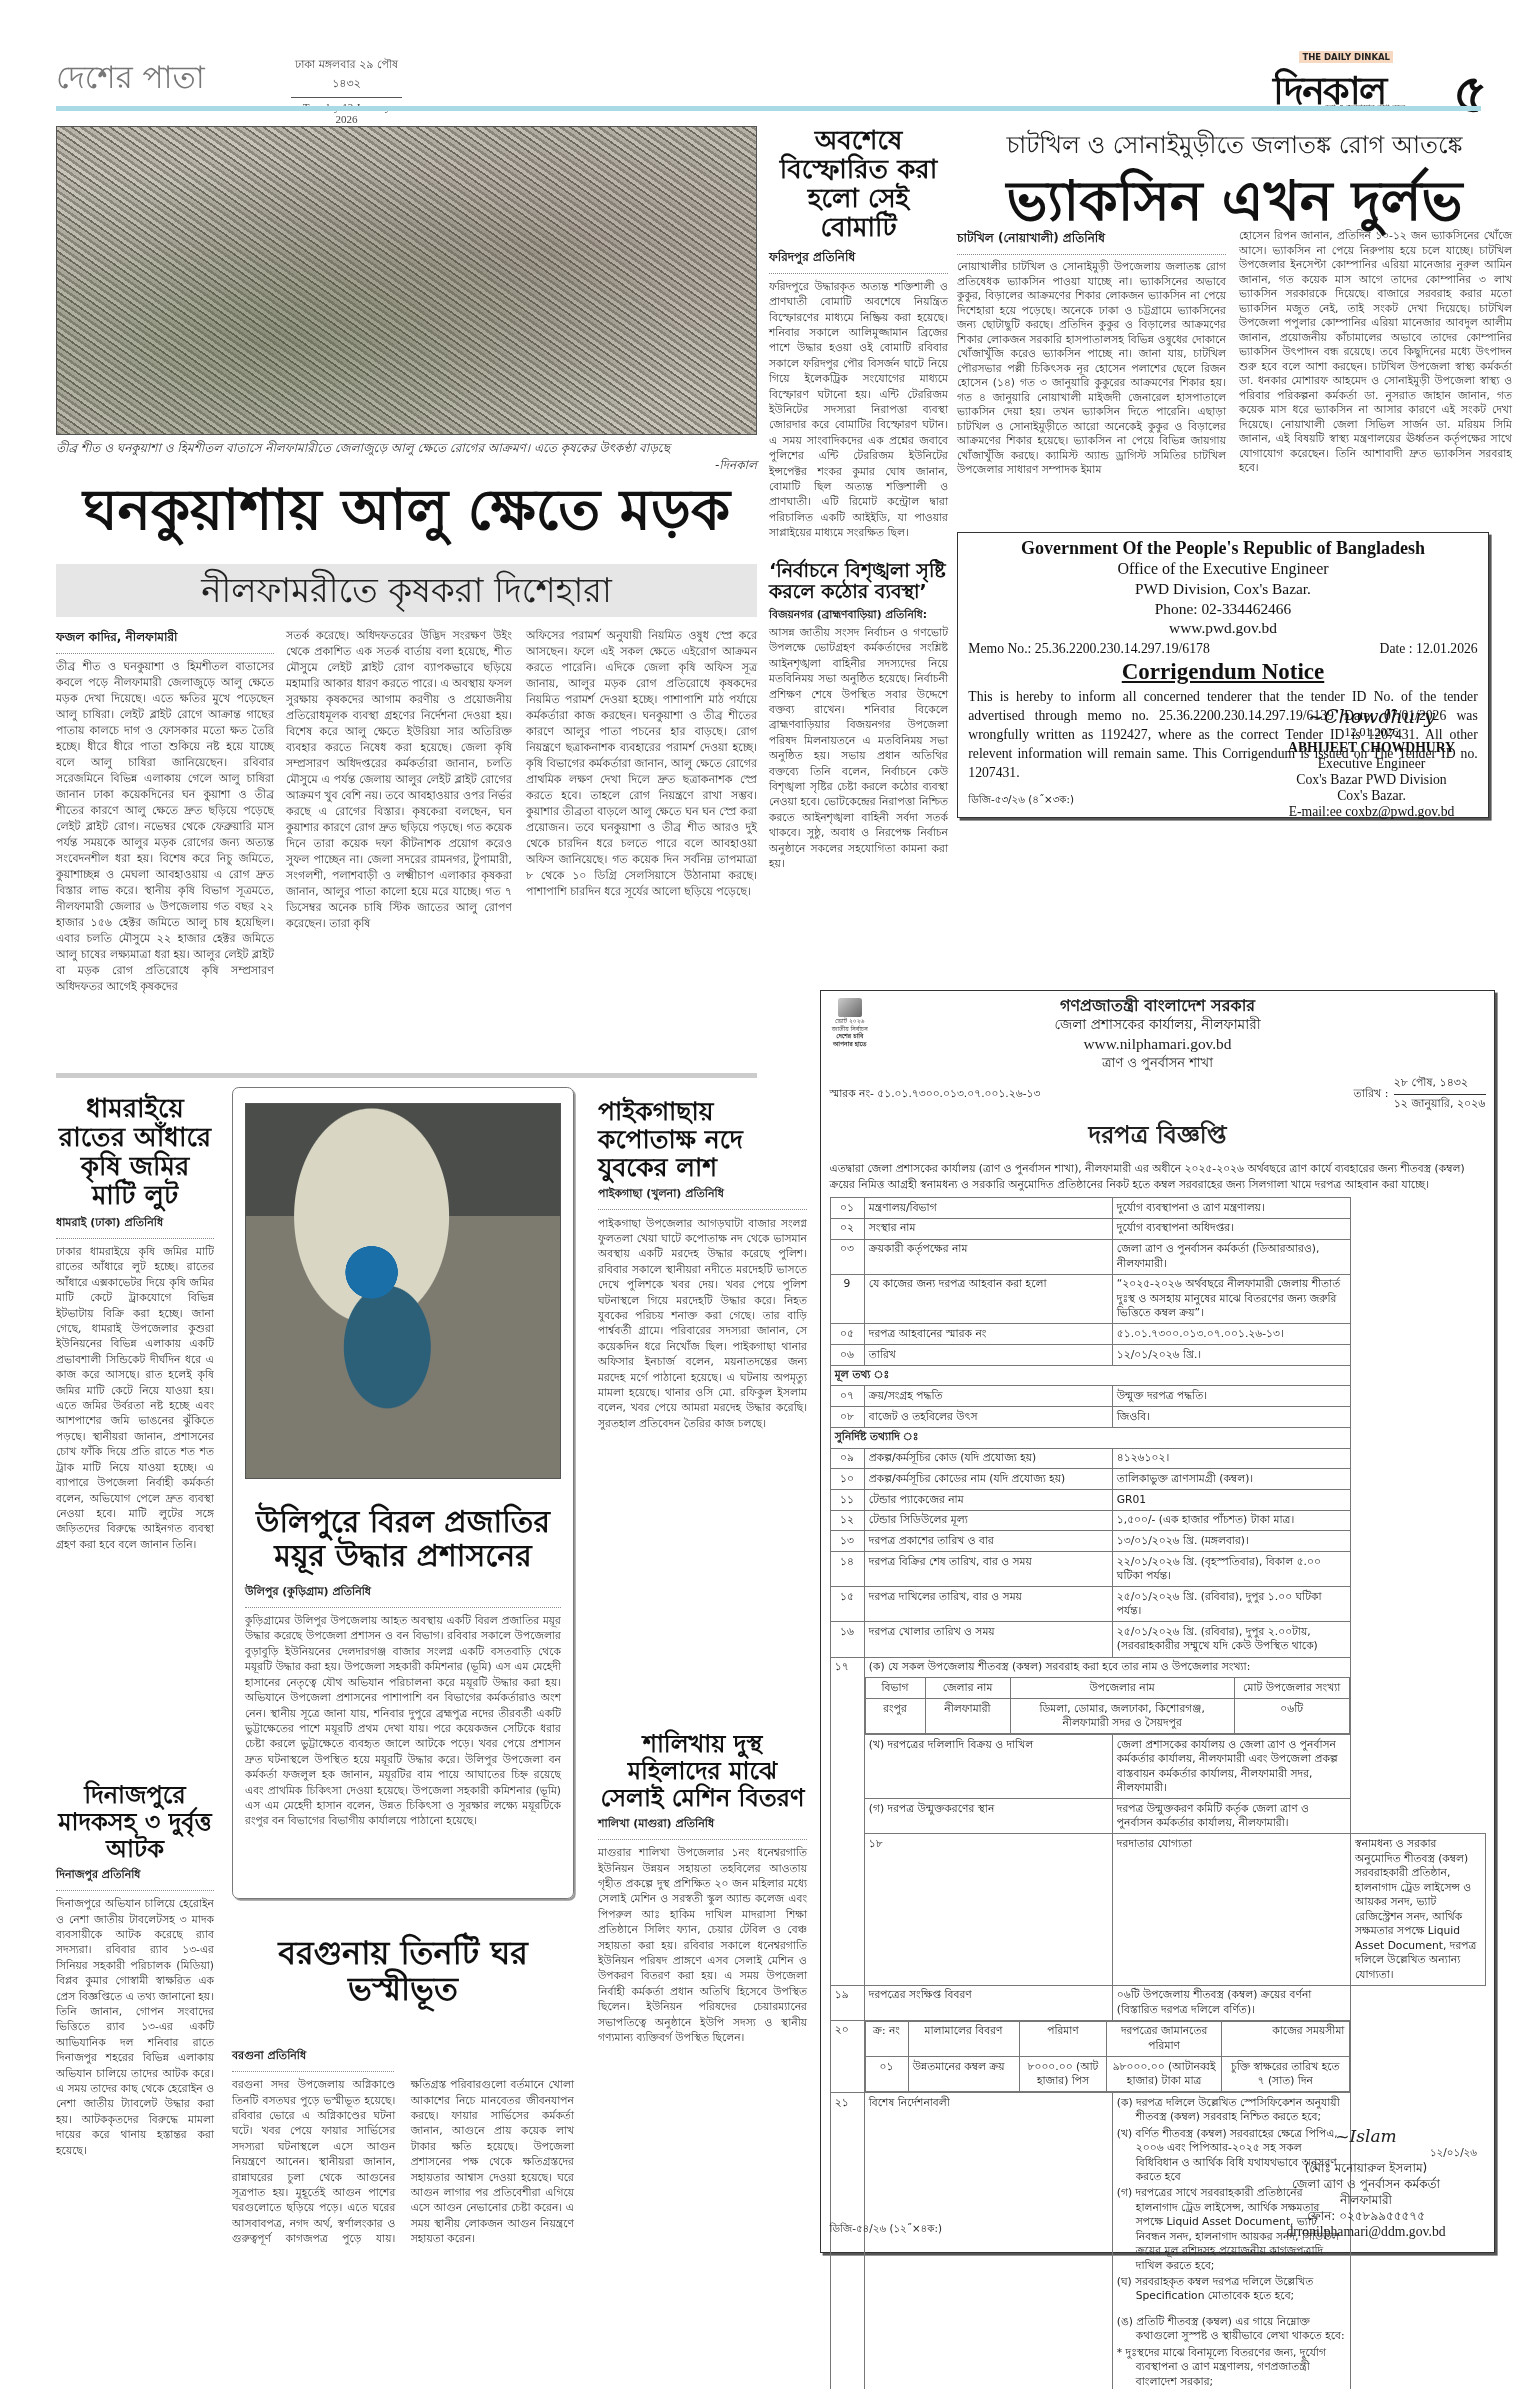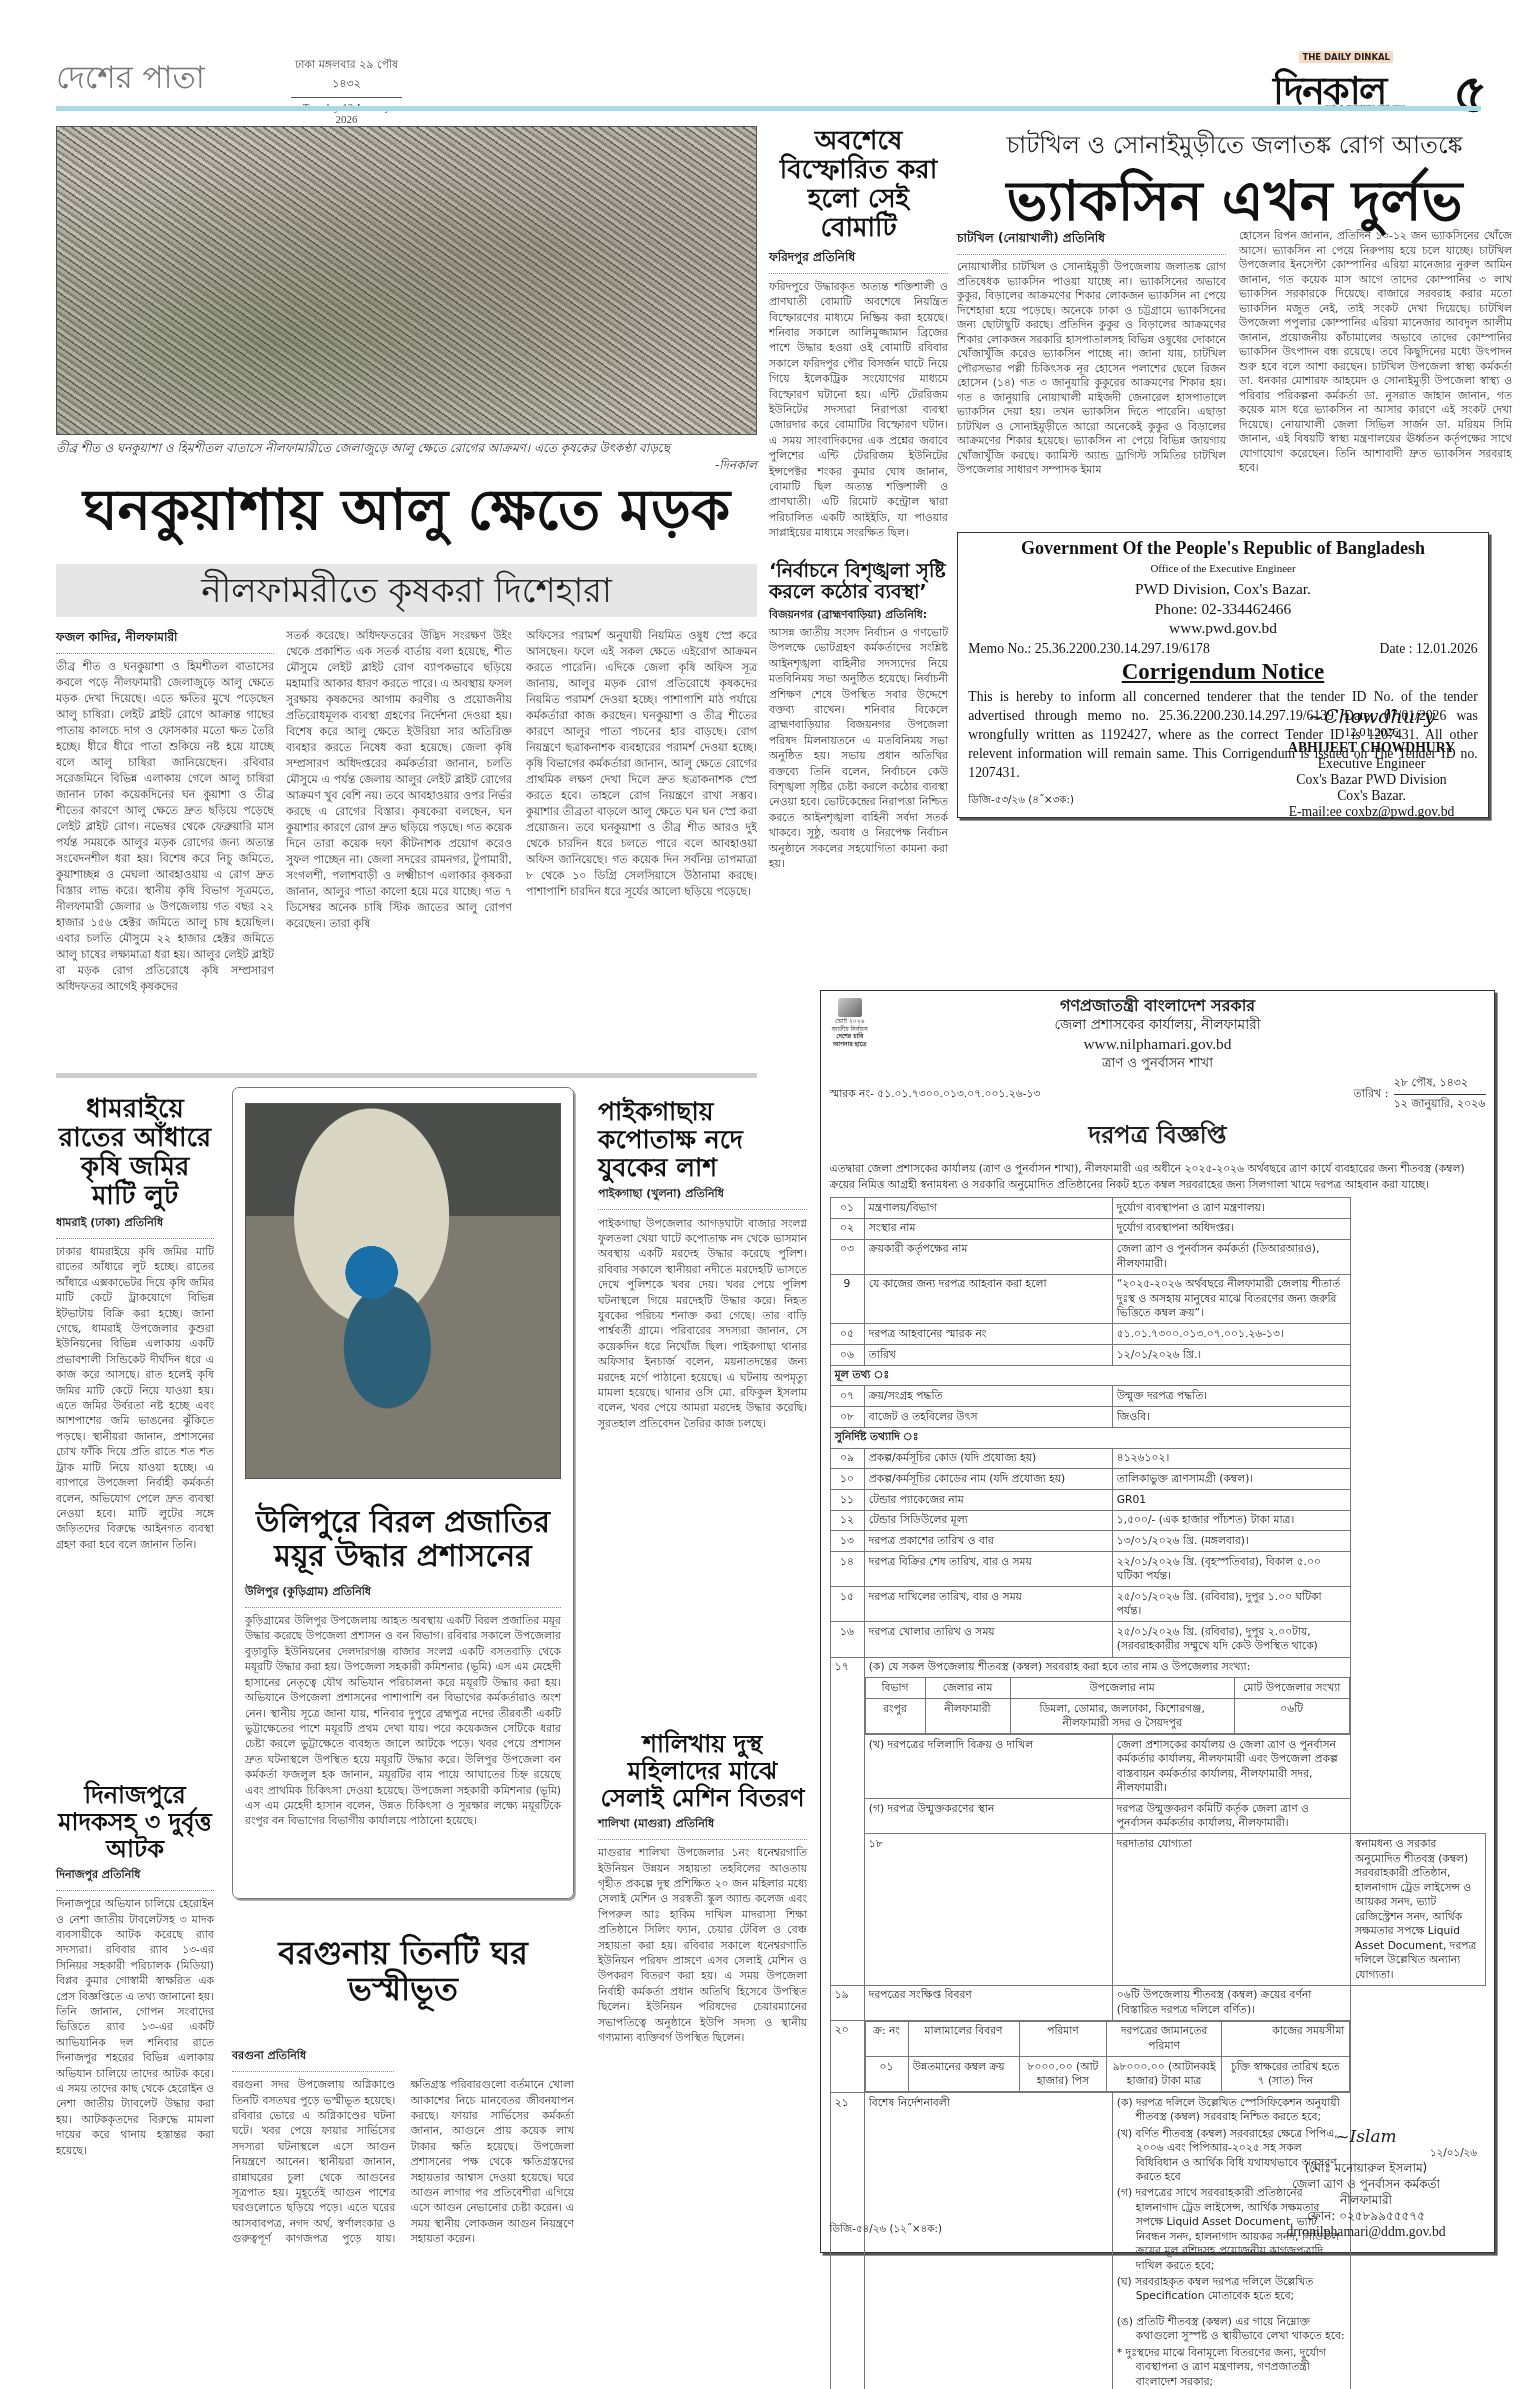--- a/index.html
+++ b/index.html
@@ -91,21 +91,21 @@
 <div class="col" style="left:957px;top:229px;width:269px">
   <div class="byline">চাটখিল (নোয়াখালী) প্রতিনিধি</div>
   <div class="body-text" style="font-size:10.7px;line-height:14.5px">নোয়াখালীর চাটখিল ও সোনাইমুড়ী উপজেলায় জলাতঙ্ক রোগ প্রতিষেধক ভ্যাকসিন পাওয়া যাচ্ছে না। ভ্যাকসিনের অভাবে কুকুর, বিড়ালের আক্রমণের শিকার লোকজন ভ্যাকসিন না পেয়ে দিশেহারা হয়ে পড়েছে। অনেকে ঢাকা ও চট্টগ্রামে ভ্যাকসিনের জন্য ছোটাছুটি করছে। প্রতিদিন কুকুর ও বিড়ালের আক্রমণের শিকার লোকজন সরকারি হাসপাতালসহ বিভিন্ন ওষুধের দোকানে খোঁজাখুঁজি করেও ভ্যাকসিন পাচ্ছে না। জানা যায়, চাটখিল পৌরসভার পল্লী চিকিৎসক নূর হোসেন পলাশের ছেলে রিজন হোসেন (১৪) গত ৩ জানুয়ারি কুকুরের আক্রমণের শিকার হয়। গত ৪ জানুয়ারি নোয়াখালী মাইজদী জেনারেল হাসপাতালে ভ্যাকসিন দেয়া হয়। তখন ভ্যাকসিন দিতে পারেনি। এছাড়া চাটখিল ও সোনাইমুড়ীতে আরো অনেকেই কুকুর ও বিড়ালের আক্রমণের শিকার হয়েছে। ভ্যাকসিন না পেয়ে বিভিন্ন জায়গায় খোঁজাখুঁজি করছে। ক্যামিস্ট অ্যান্ড ড্রাগিস্ট সমিতির চাটখিল উপজেলার সাধারণ সম্পাদক ইমাম</div>
 </div>
 <div class="col" style="left:1239px;top:229px;width:273px">
   <div class="body-text" style="font-size:10.7px;line-height:14.5px">হোসেন রিপন জানান, প্রতিদিন ১০-১২ জন ভ্যাকসিনের খোঁজে আসে। ভ্যাকসিন না পেয়ে নিরুপায় হয়ে চলে যাচ্ছে। চাটখিল উপজেলার ইনসেপ্টা কোম্পানির এরিয়া মানেজার নুরুল আমিন জানান, গত কয়েক মাস আগে তাদের কোম্পানির ৩ লাখ ভ্যাকসিন সরকারকে দিয়েছে। বাজারে সরবরাহ করার মতো ভ্যাকসিন মজুত নেই, তাই সংকট দেখা দিয়েছে। চাটখিল উপজেলা পপুলার কোম্পানির এরিয়া মানেজার আবদুল আলীম জানান, প্রয়োজনীয় কাঁচামালের অভাবে তাদের কোম্পানির ভ্যাকসিন উৎপাদন বন্ধ রয়েছে। তবে কিছুদিনের মধ্যে উৎপাদন শুরু হবে বলে আশা করছেন। চাটখিল উপজেলা স্বাস্থ্য কর্মকর্তা ডা. ধনকার মোশারফ আহমেদ ও সোনাইমুড়ী উপজেলা স্বাস্থ্য ও পরিবার পরিকল্পনা কর্মকর্তা ডা. নুসরাত জাহান জানান, গত কয়েক মাস ধরে ভ্যাকসিন না আসার কারণে এই সংকট দেখা দিয়েছে। নোয়াখালী জেলা সিভিল সার্জন ডা. মরিয়ম সিমি জানান, এই বিষয়টি স্বাস্থ্য মন্ত্রণালয়ের ঊর্ধ্বতন কর্তৃপক্ষের সাথে যোগাযোগ করেছেন। তিনি আশাবাদী দ্রুত ভ্যাকসিন সরবরাহ হবে।</div>
 </div>
 
 <div class="abs shadow-box notice" style="left:957px;top:532px;width:532px;height:286px;padding:5.1px 10.3px">
   <div style="text-align:center;font-size:18px;font-weight:bold">Government Of the People's Republic of Bangladesh</div>
-  <div style="text-align:center;font-size:11px;line-height:19.7px">Office of the Executive Engineer</div>
+  <div style="text-align:center;font-size:16px;line-height:19.7px">Office of the Executive Engineer</div>
   <div style="text-align:center;font-size:15.4px;line-height:19.7px">PWD Division, Cox's Bazar.</div>
   <div style="text-align:center;font-size:15.4px;line-height:19.7px">Phone: 02-334462466</div>
   <div style="text-align:center;font-size:15.4px;line-height:19.7px">www.pwd.gov.bd</div>
   <div style="display:flex;justify-content:space-between;font-size:13.7px;margin-top:3.4px">
     <span>Memo No.: 25.36.2200.230.14.297.19/6178</span>
     <span>Date : 12.01.2026</span>
   </div>
   <div style="text-align:center;font-size:23px;font-weight:bold;text-decoration:underline;margin:1.7px 0">Corrigendum Notice</div>
   <div style="font-size:13.7px;line-height:19px;text-align:justify">This is hereby to inform all concerned tenderer that the tender ID No. of the tender advertised through memo no. 25.36.2200.230.14.297.19/6139 Date: 07/01/2026 was wrongfully written as 1192427, where as the correct Tender ID is 1207431. All other relevent information will remain same. This Corrigendum is issued on The Tender ID no. 1207431.</div>
   <div style="position:absolute;right:12px;top:175px;width:209px;text-align:center;font-size:13.7px;line-height:16px">

